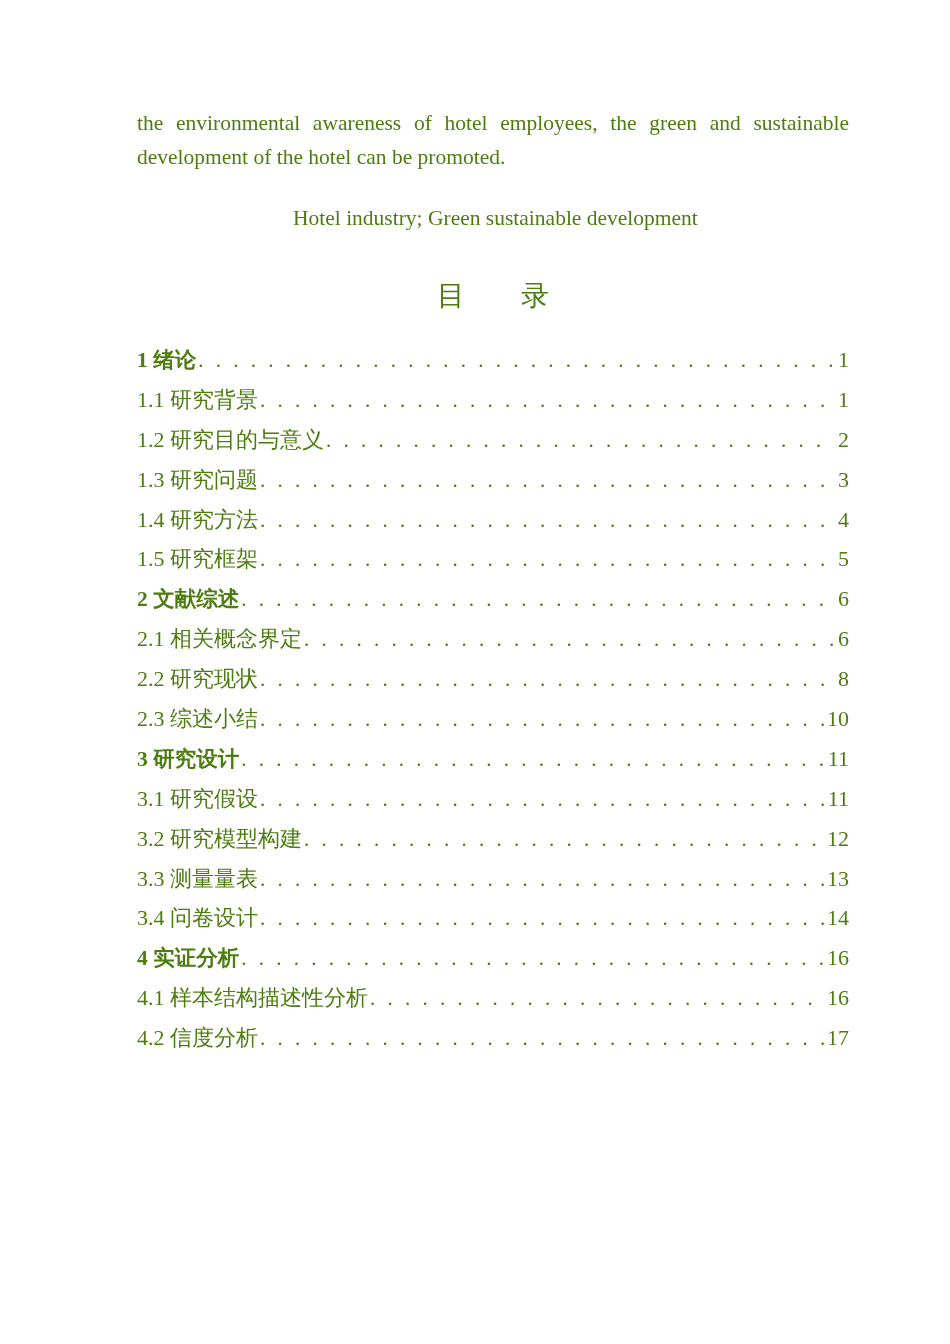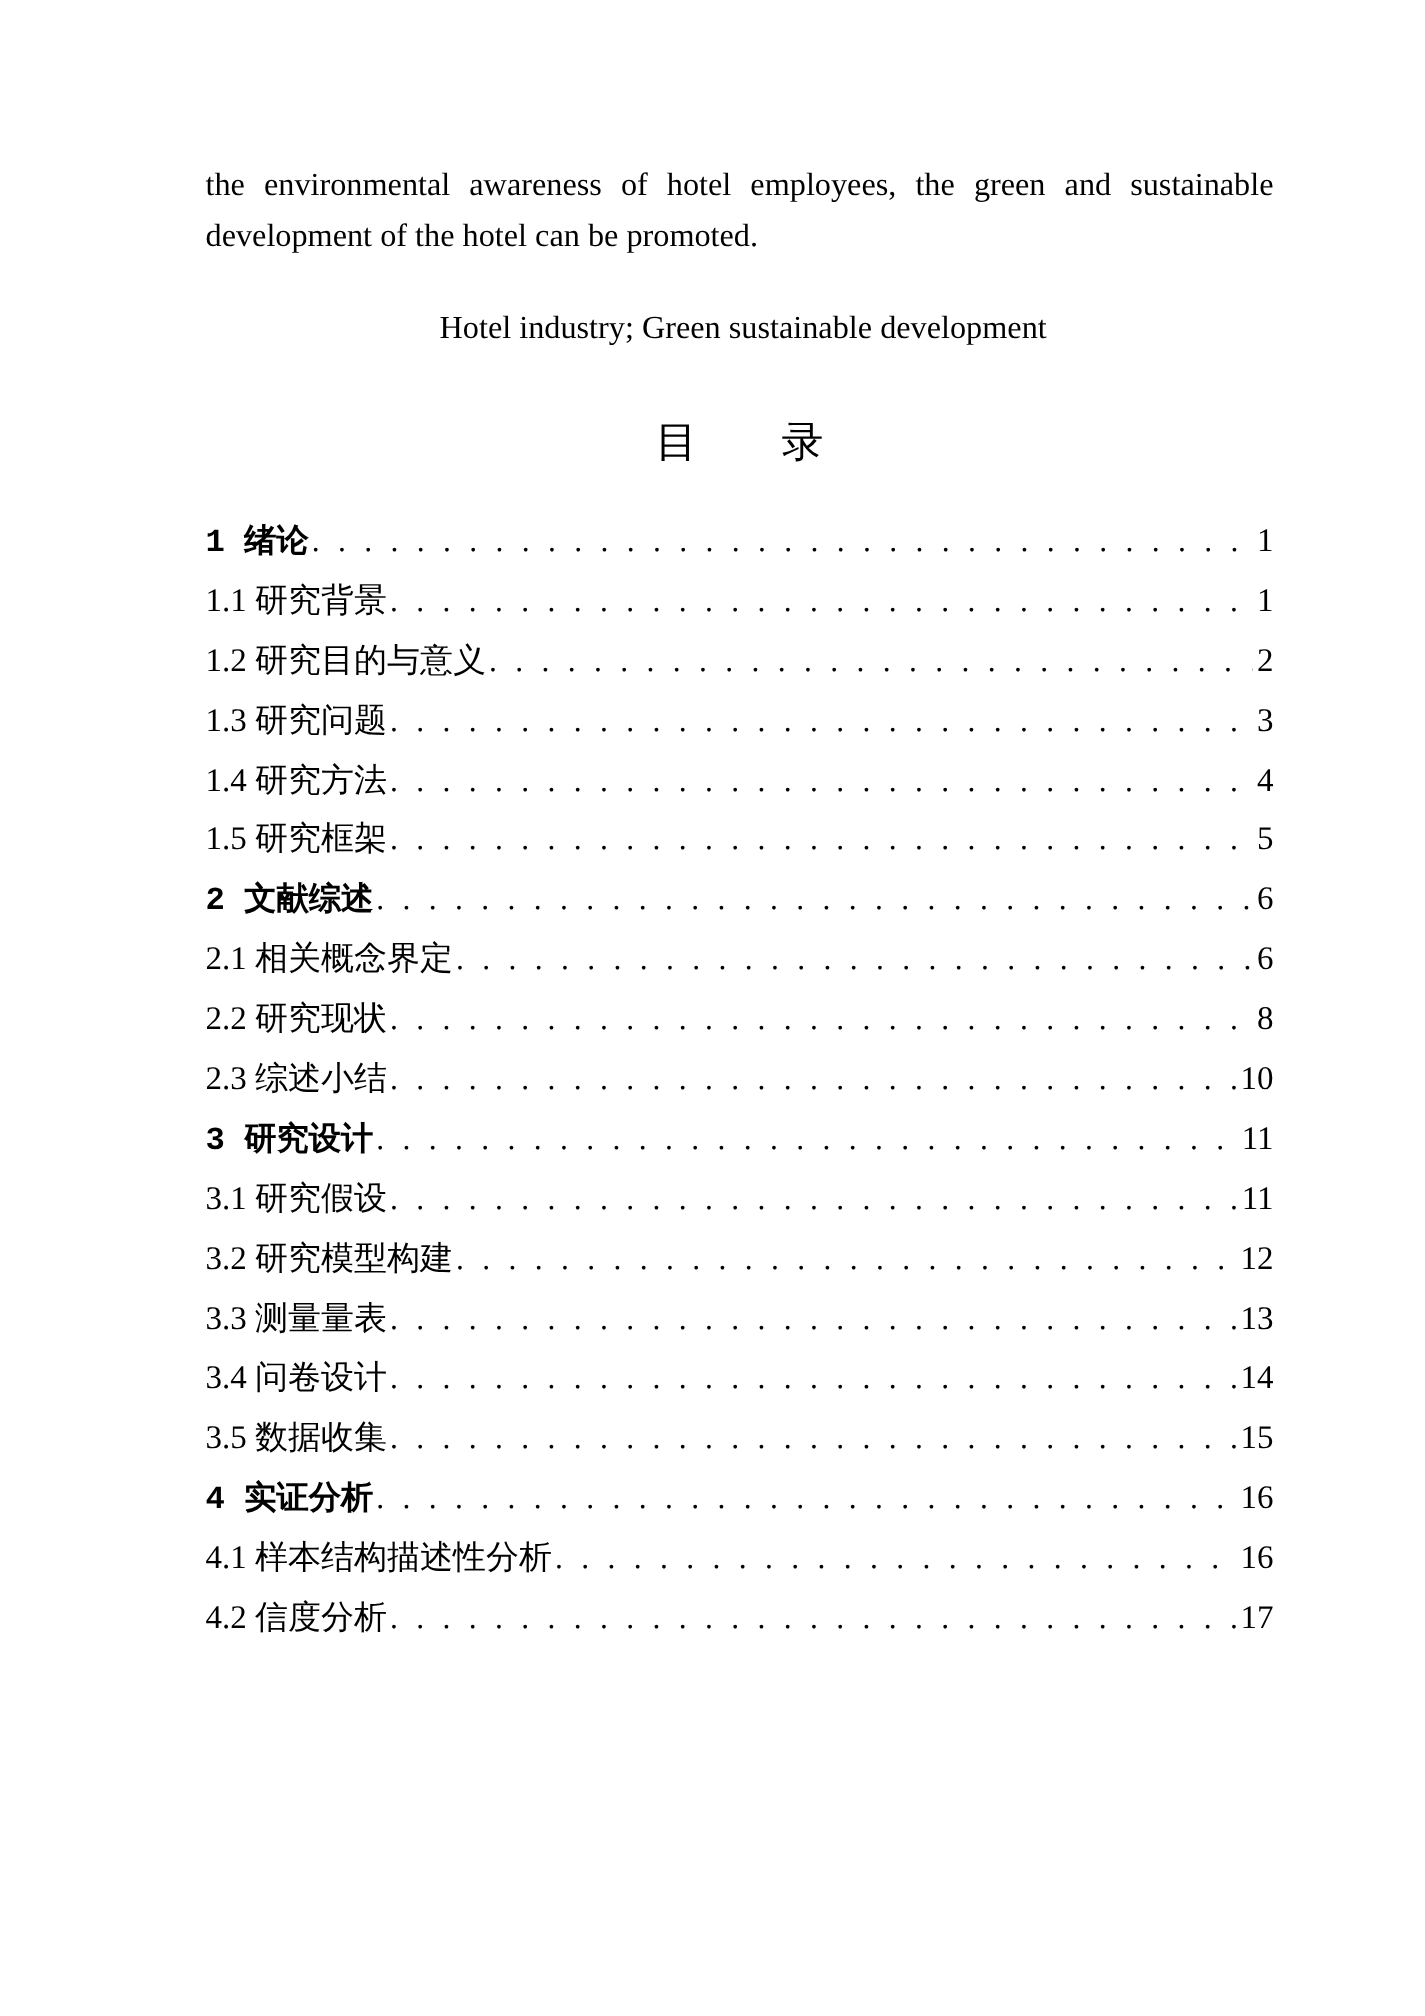--- a/index.html
+++ b/index.html
@@ -2,21 +2,21 @@
 <html><head>
 <meta charset="utf-8">
 <style>
   * { margin: 0; padding: 0; box-sizing: border-box; }
   html, body { background: #ffffff; }
   .page {
     position: relative;
     width: 950px;
     height: 1240px;
     background: #ffffff;
-    color: #000000;
+    color: #4d7c0f;
     font-family: "Liberation Serif", "DejaVu Serif", serif;
     overflow: hidden;
   }
   .content {
     padding: 106px 101px 0 137px; 
   }
   .abstract {
     font-size: 21.5px;
     line-height: 34px;
     text-align: justify;
@@ -48,21 +48,21 @@
     align-items: baseline;
     height: 39.9px;
     font-size: 22px;
   }
   .toc-label {
     white-space: nowrap;
     flex: 0 0 auto;
     font-family: "Liberation Serif", "DejaVu Serif", serif;
   }
   .toc-row.chapter .toc-label {
-    font-family: Liberation Mono, monospace;
+    font-family: Liberation Serif, serif;
     font-weight: bold;
     font-size: 21.5px;
   }
   .toc-leader {
     flex: 1 1 auto;
     overflow: hidden;
     white-space: nowrap;
     font-family: "Liberation Serif", "DejaVu Serif", serif;
     font-weight: normal;
     font-size: 21px;
@@ -179,25 +179,20 @@
           <span class="toc-leader"></span>
           <span class="toc-page">13</span>
         </div>
 
         <div class="toc-row">
           <span class="toc-label">3.4 问卷设计</span>
           <span class="toc-leader"></span>
           <span class="toc-page">14</span>
         </div>
 
-        <div class="toc-row">
-          <span class="toc-label">3.5 数据收集</span>
-          <span class="toc-leader"></span>
-          <span class="toc-page">15</span>
-        </div>
 
         <div class="toc-row chapter">
           <span class="toc-label">4 实证分析</span>
           <span class="toc-leader"></span>
           <span class="toc-page">16</span>
         </div>
 
         <div class="toc-row">
           <span class="toc-label">4.1 样本结构描述性分析</span>
           <span class="toc-leader"></span>

